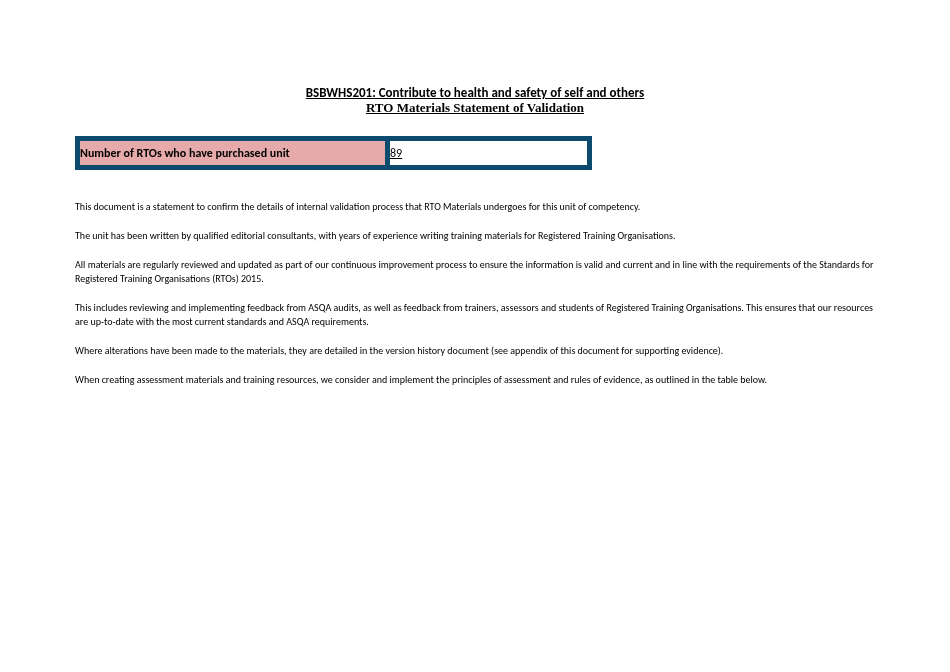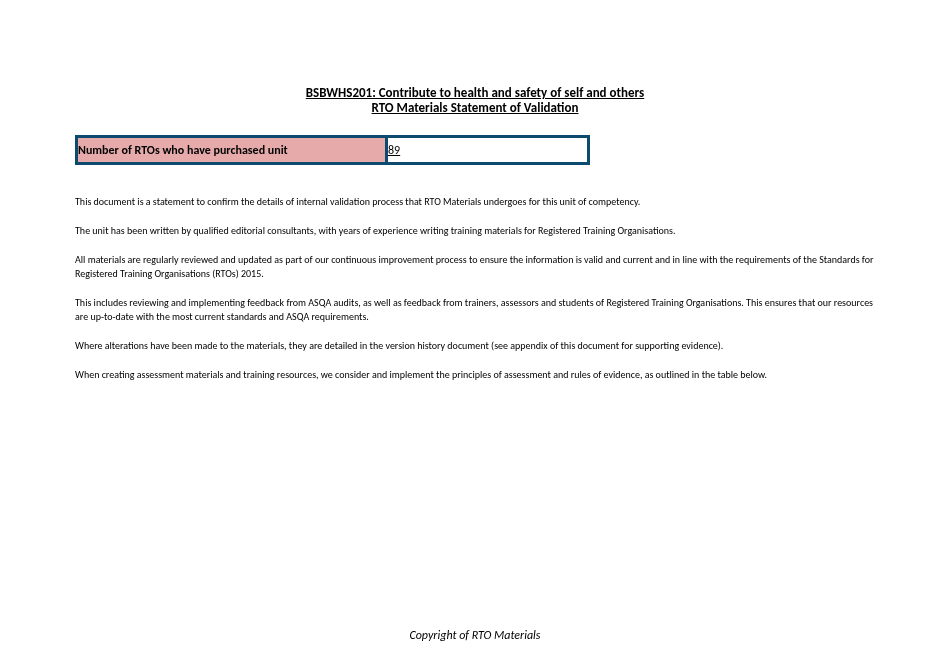--- a/index.html
+++ b/index.html
@@ -21,27 +21,28 @@
       font-weight: bold;
       font-size: 13px;
       text-decoration: underline;
     }
     .subtitle {
       text-align: center;
       font-weight: bold;
       font-size: 13px;
       text-decoration: underline;
       margin-bottom: 20px;
+      font-family: Liberation Serif, serif;
     }
     .info-table {
       border-collapse: collapse;
       margin-bottom: 30px;
     }
     .info-table td {
-      border: 3px solid #0c4a6e;
+      border: 5px solid #0c4a6e;
       padding: 5px 0;
       font-size: 12px;
       vertical-align: middle;
     }
     .info-table .label-cell {
       background-color: #e6aaaa;
       font-weight: bold;
       width: 310px;
     }
     .info-table .value-cell {
@@ -79,14 +80,13 @@
   </table>
 
 <p class="paragraph">This document is a statement to confirm the details of internal validation process that RTO Materials undergoes for this unit of competency.</p>
 <p class="paragraph">The unit has been written by qualified editorial consultants, with years of experience writing training materials for Registered Training Organisations.</p>
 <p class="paragraph">All materials are regularly reviewed and updated as part of our continuous improvement process to ensure the information is valid and current and in line with the requirements of the Standards for Registered Training Organisations (RTOs) 2015.</p>
 <p class="paragraph">This includes reviewing and implementing feedback from ASQA audits, as well as feedback from trainers, assessors and students of Registered Training Organisations. This ensures that our resources are up-to-date with the most current standards and ASQA requirements.</p>
 <p class="paragraph">Where alterations have been made to the materials, they are detailed in the version history document (see appendix of this document for supporting evidence).</p>
 <p class="paragraph">When creating assessment materials and training resources, we consider and implement the principles of assessment and rules of evidence, as outlined in the table below.</p>
 
 <div class="footer">
-  <div>Copyright of RTO Materials</div>
 </div>
 
 </body></html>

